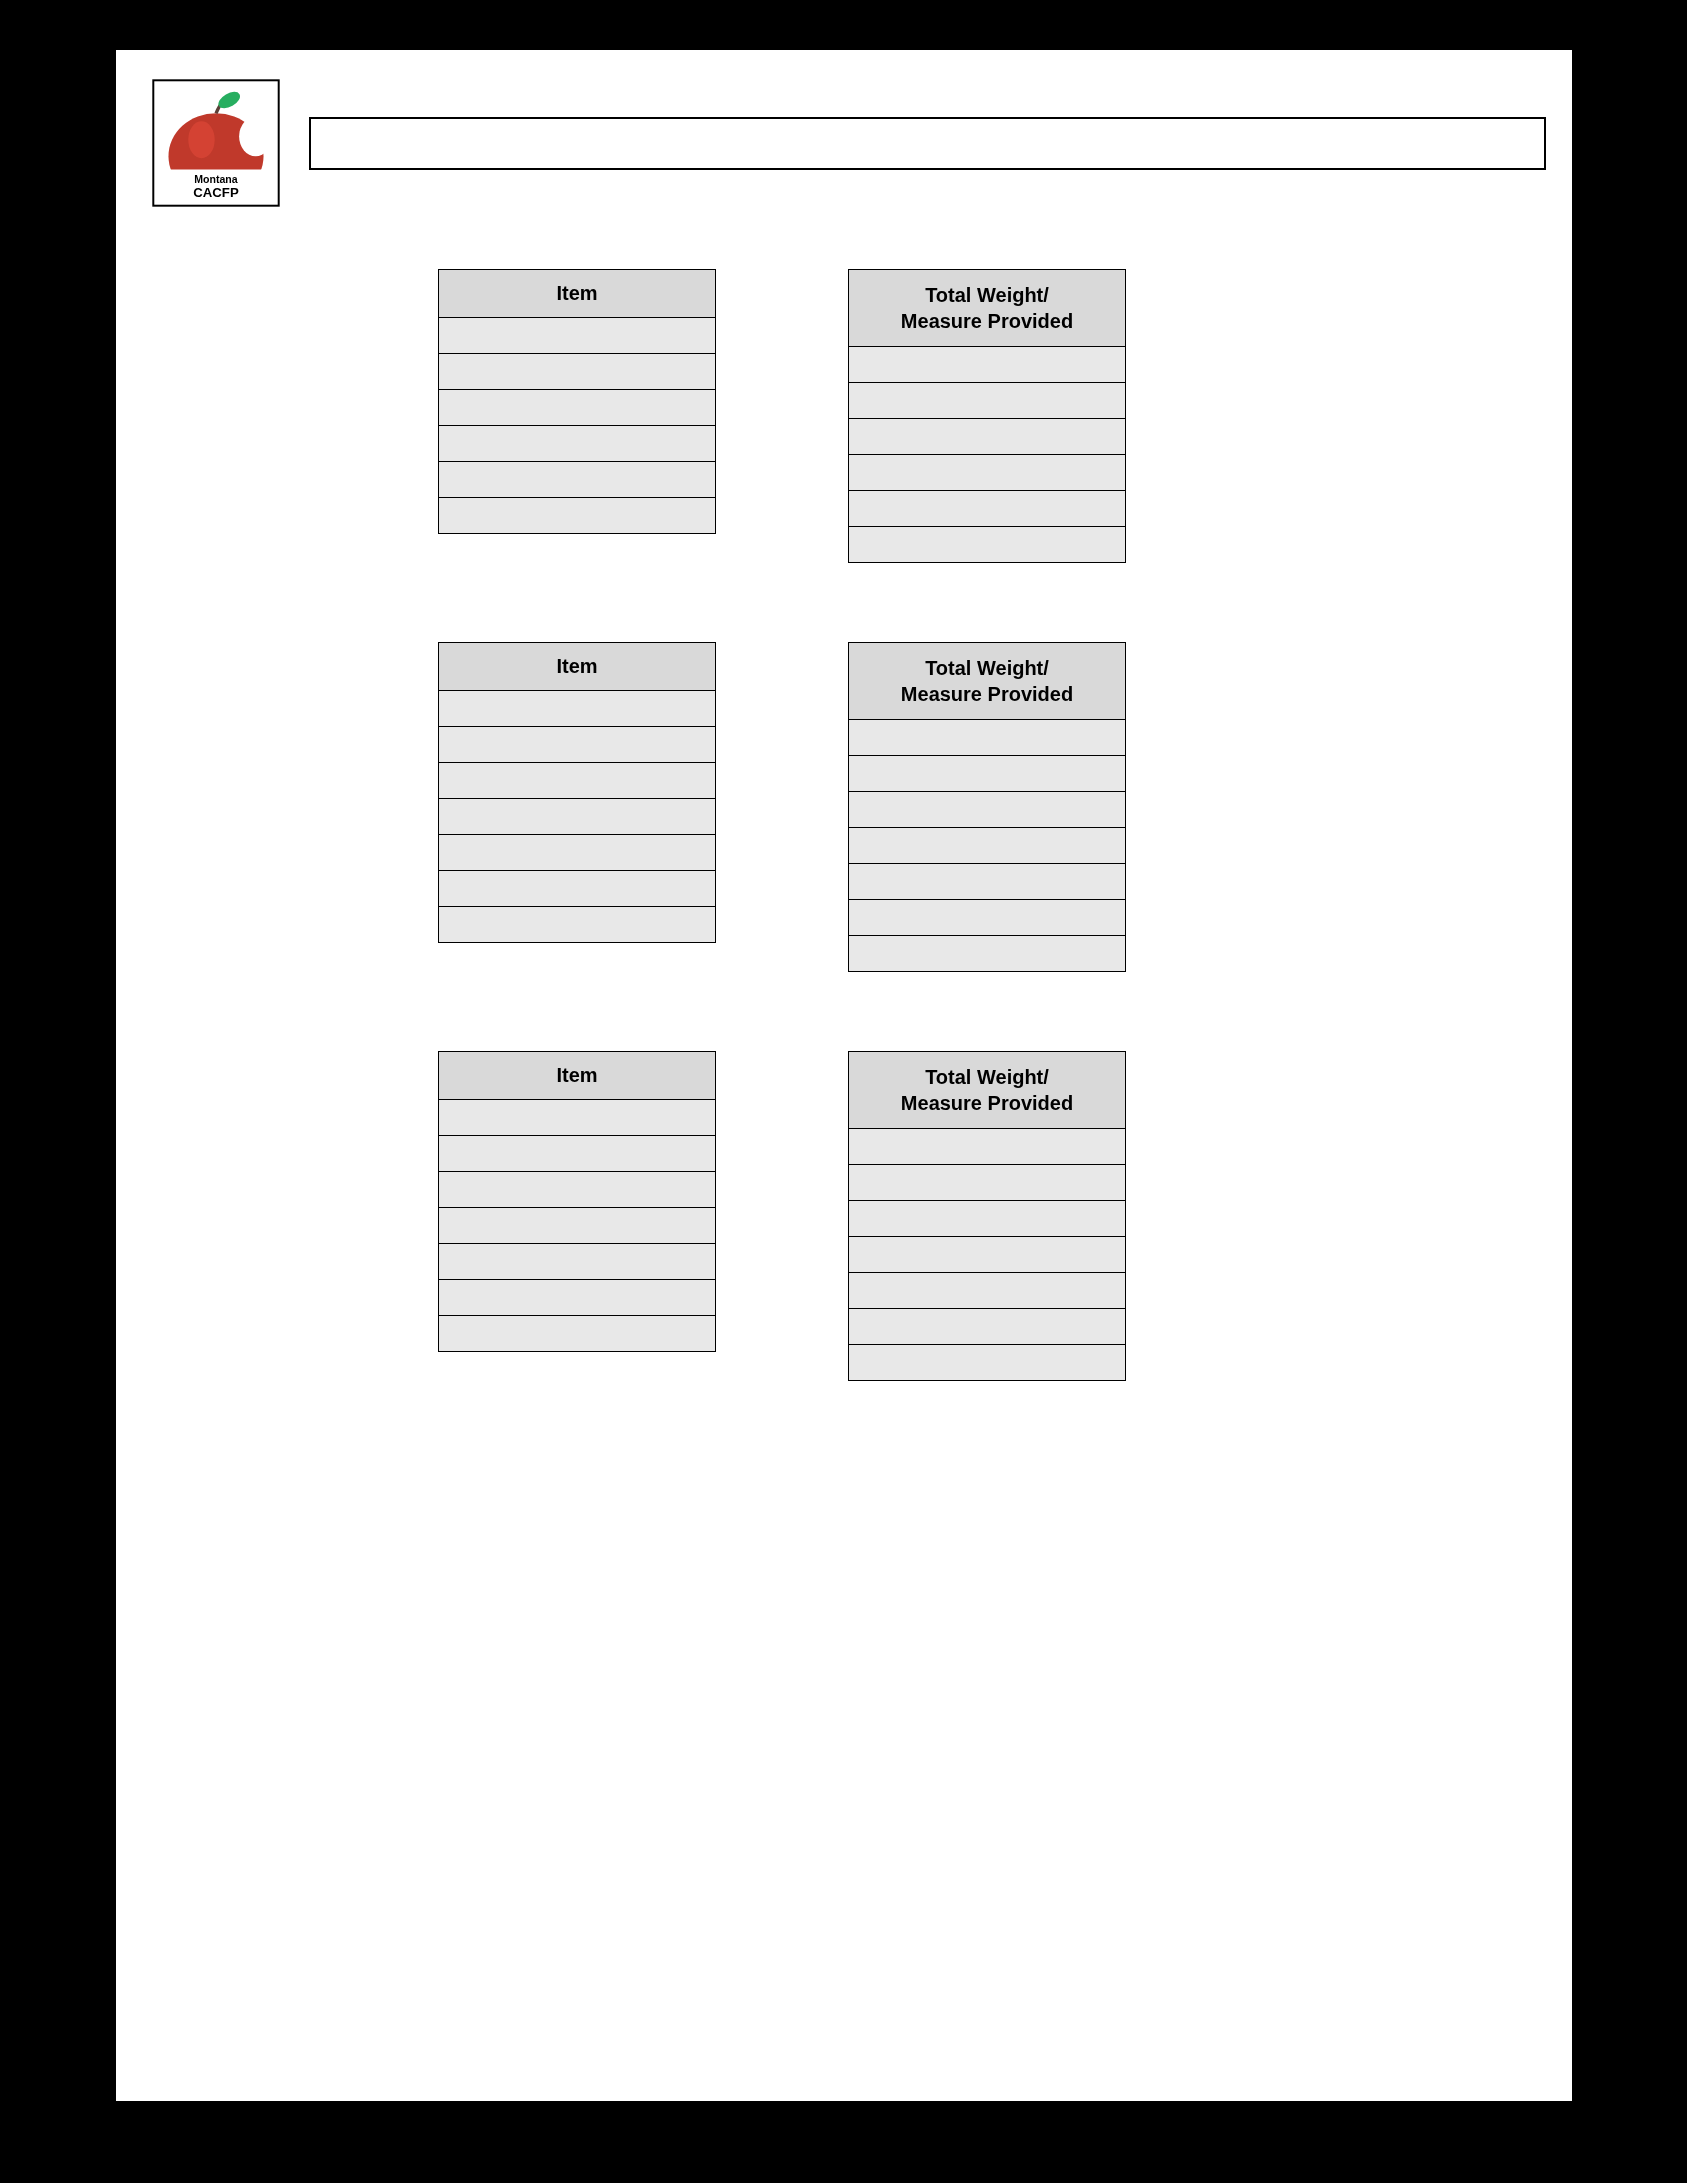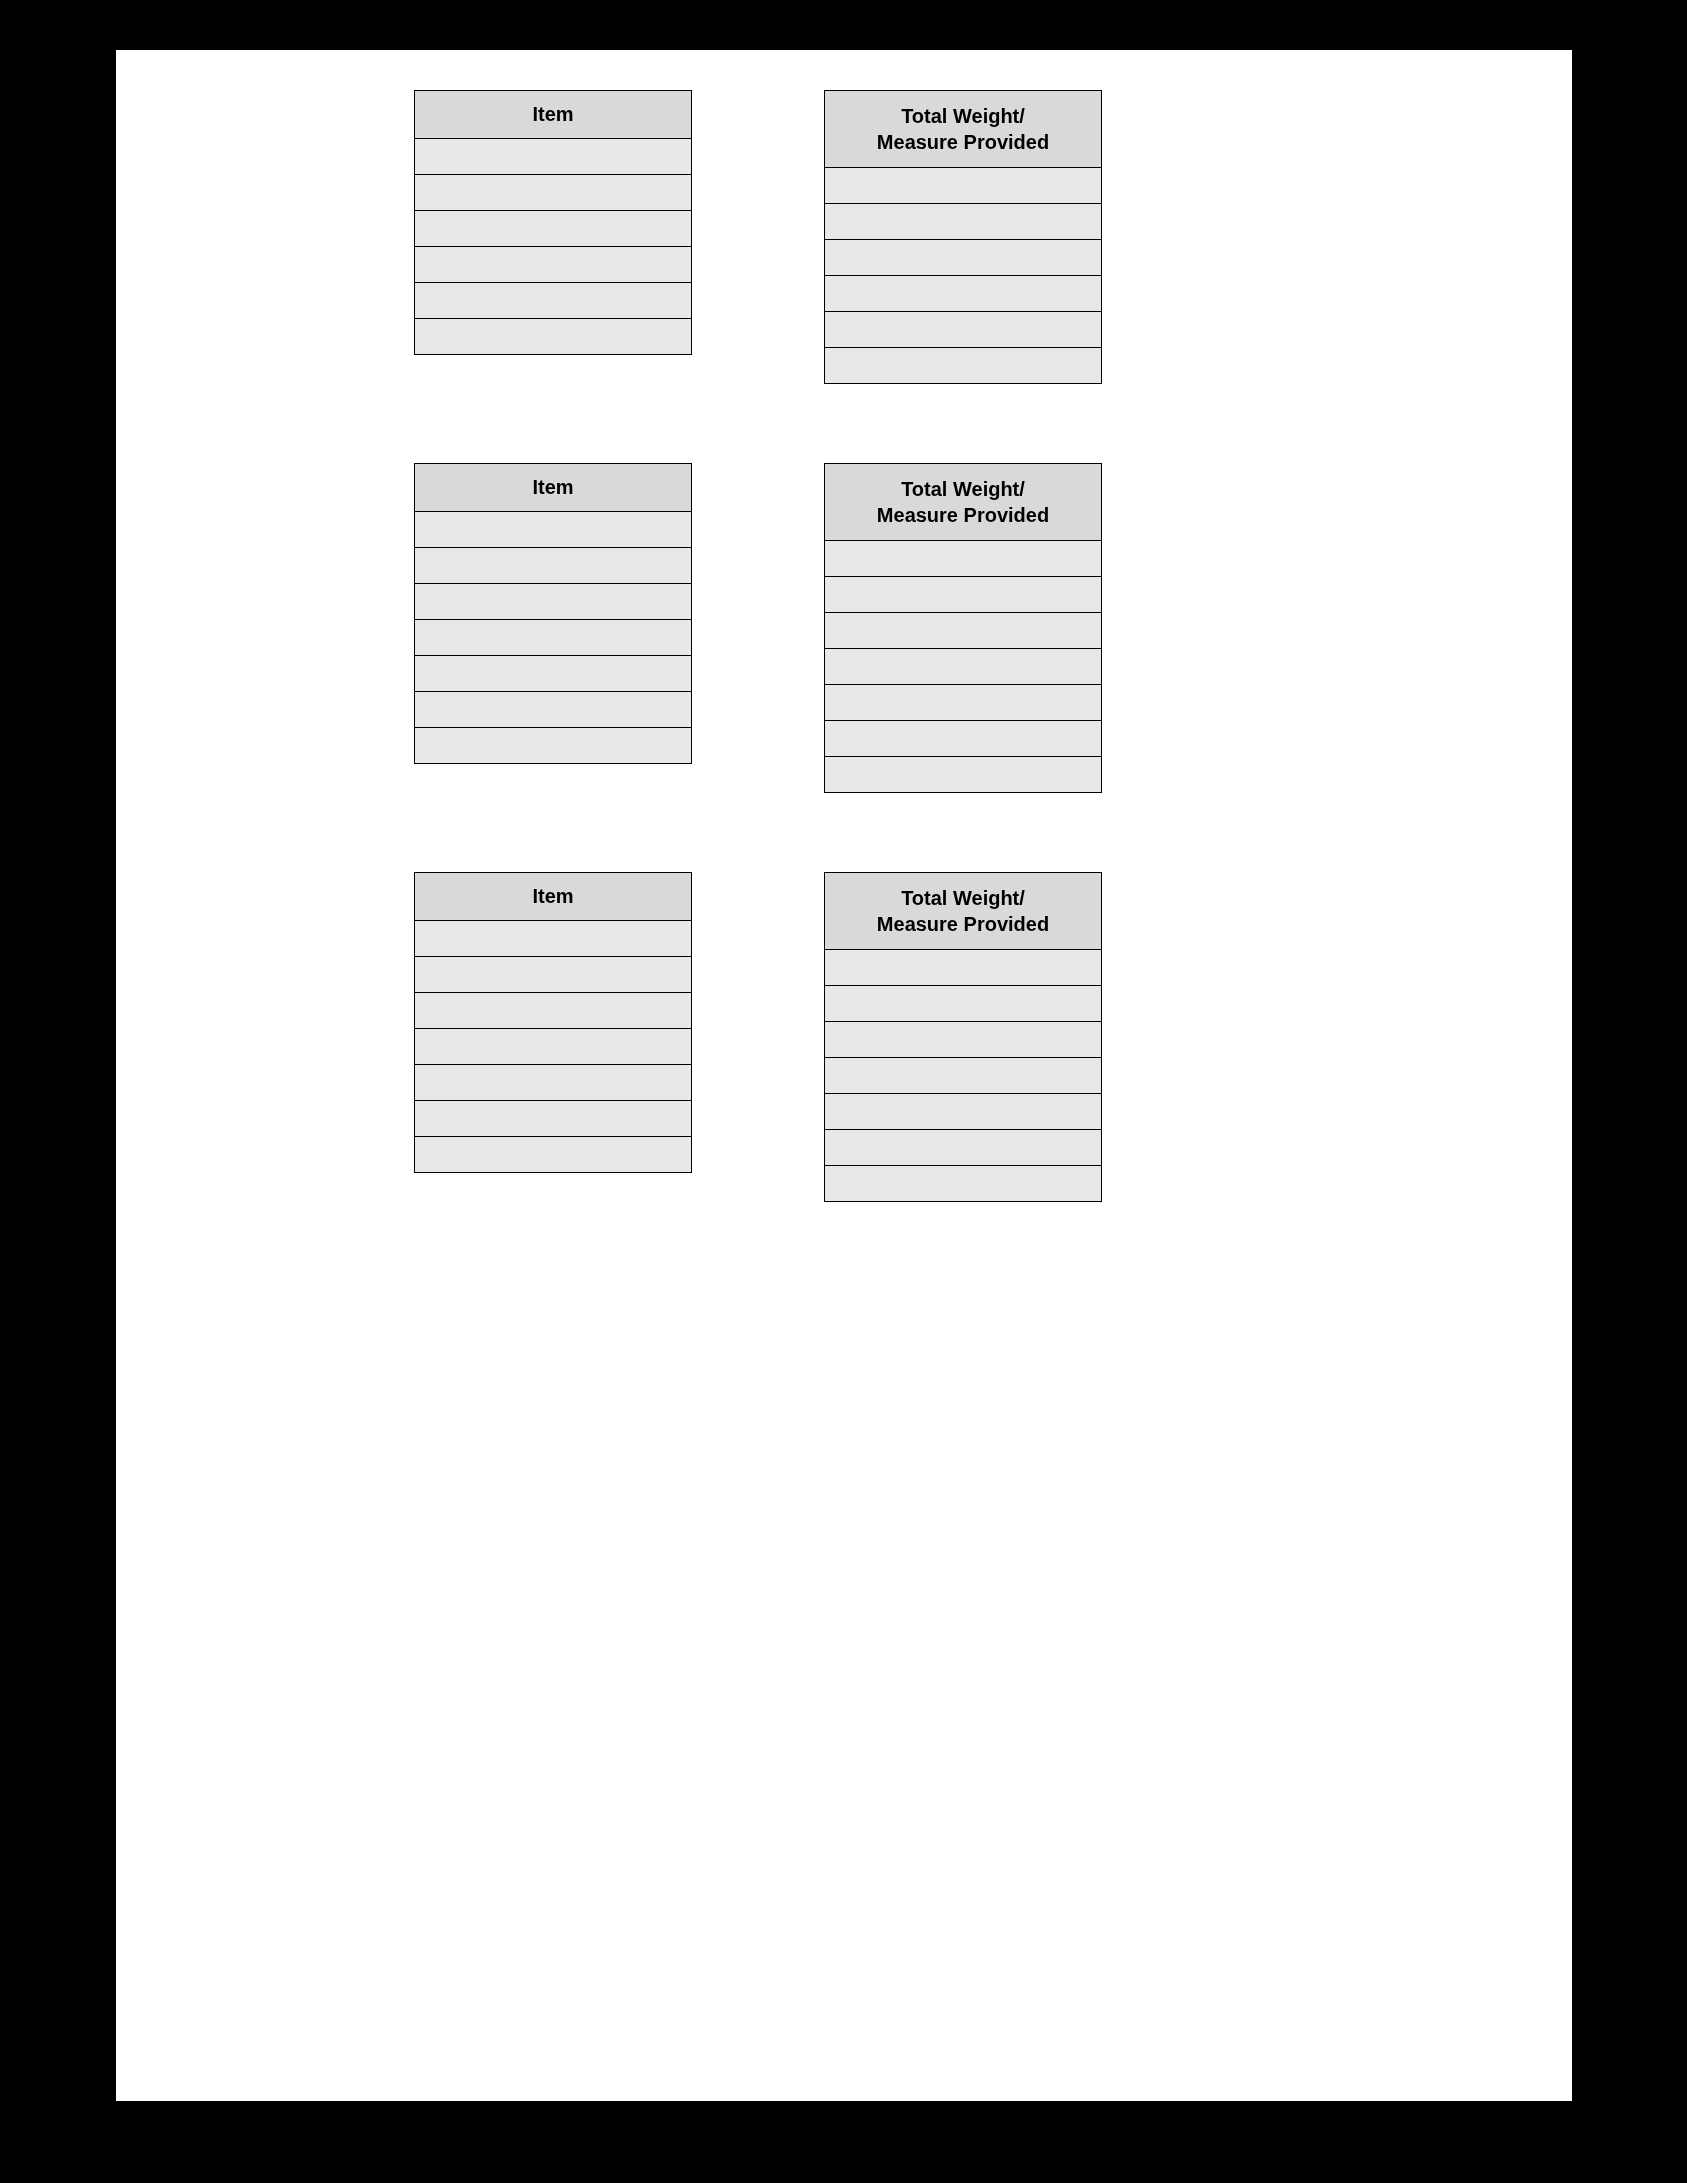--- a/index.html
+++ b/index.html
@@ -59,21 +59,21 @@
     }
 
     .header-title {
       font-size: 21px;
       font-weight: bold;
       color: #000;
     }
 
     
     .main-content {
-      padding: 40px 66px;
+      padding: 40px 90px;
       display: flex;
       flex-direction: column;
       gap: 79px;
     }
 
     
     .section-block {
       display: flex;
       flex-direction: column;
       gap: 0;
@@ -136,20 +136,48 @@
     .weight-table th {
       width: 278px;
       line-height: 1.3;
     }
   </style>
 </head>
 <body>
 
 <div class="page">
 
+  <div class="header">
+    <div class="logo-container">
+
+      <svg class="logo-svg" viewBox="0 0 200 200" xmlns="http://www.w3.org/2000/svg">
+
+        <ellipse cx="100" cy="120" rx="72" ry="65" fill="#c0392b"></ellipse>
+
+        <ellipse cx="78" cy="95" rx="20" ry="28" fill="#e74c3c" opacity="0.5"></ellipse>
+
+        <path d="M100 55 Q110 30 130 25" stroke="#5d4037" stroke-width="5" fill="none"></path>
+
+        <ellipse cx="120" cy="35" rx="18" ry="10" fill="#27ae60" transform="rotate(-30 120 35)"></ellipse>
+
+        <ellipse cx="160" cy="90" rx="25" ry="30" fill="#fff"></ellipse>
+
+        <rect x="15" y="140" width="170" height="50" fill="#fff" rx="3"></rect>
+
+        <text x="100" y="160" text-anchor="middle" font-family="Arial" font-size="16" font-weight="bold" fill="#000">Montana</text>
+
+        <text x="100" y="182" text-anchor="middle" font-family="Arial" font-size="20" font-weight="bold" fill="#000">CACFP</text>
+
+        <rect x="5" y="5" width="190" height="190" fill="none" stroke="#000" stroke-width="3"></rect>
+      </svg>
+    </div>
+    <div class="header-title-box">
+      <span class="header-title"></span>
+    </div>
+  </div>
 
   <div class="main-content">
 
     <div class="section-block">
       <div class="tables-row">
         <div class="left-label-area"></div>
         <div class="tables-area">
 
           <table class="data-table item-table">
             <thead>

